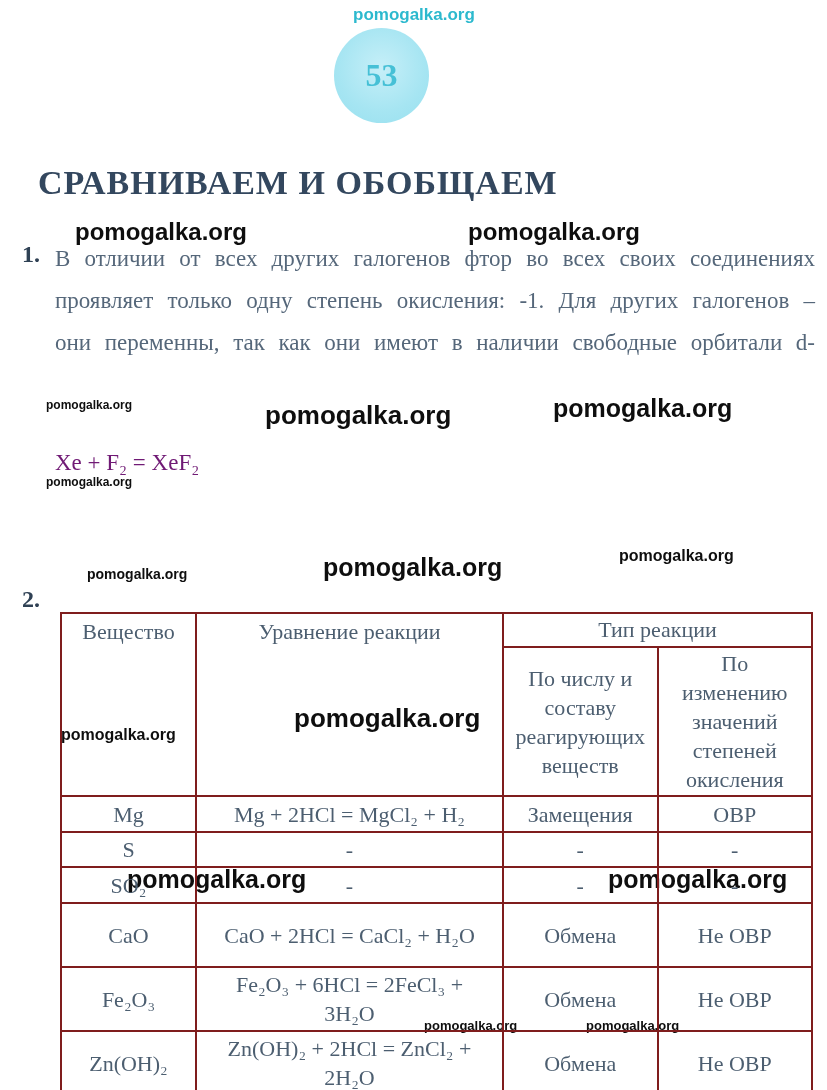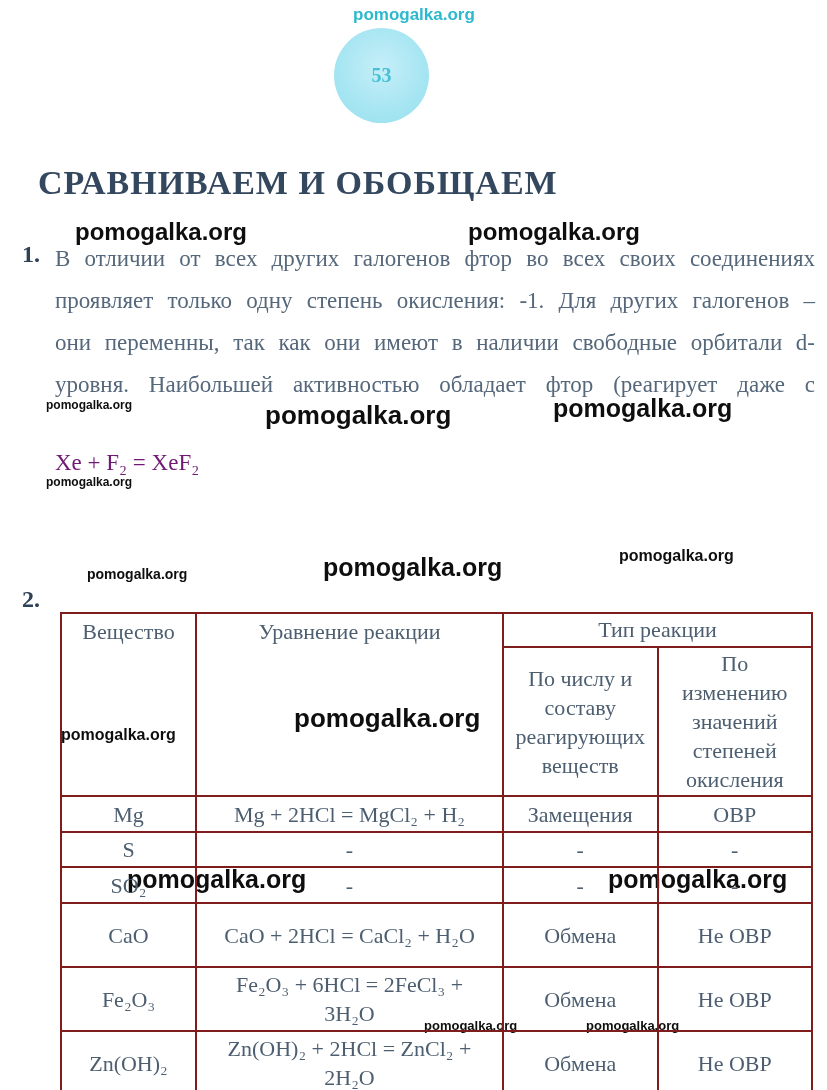--- a/index.html
+++ b/index.html
@@ -42,21 +42,21 @@
   .wm-g2    { left: 586px; top: 1019px; font-size: 13px; }
 
   
   .badge {
     position: absolute; left: 334px; top: 28px;
     width: 95px; height: 95px; border-radius: 50%;
     background: radial-gradient(circle at 50% 42%, #c6eff8 0%, #a6e5f2 60%, #97e0ef 100%);
     display: flex; align-items: center; justify-content: center;
   }
   .badge span {
-    color: #46c0d6; font-size: 20px; font-weight: bold;
+    color: #46c0d6; font-size: 32px; font-weight: bold;
     font-family: "Liberation Serif", "DejaVu Serif", serif;
   }
 
   
   .heading {
     position: absolute; left: 22px; top: 148px; margin: 16px;
     font-size: 34px; font-weight: bold; letter-spacing: 1px;
     color: #33475e;
   }
 
@@ -136,21 +136,20 @@
     <span>53</span>
   </div>
 
   <h1 class="heading">СРАВНИВАЕМ И ОБОБЩАЕМ</h1>
 
   <span class="tnum tnum-1">1.</span>
   <div class="para">
     <div class="jline">В отличии от всех других галогенов фтор во всех своих соединениях</div>
     <div class="jline">проявляет только одну степень окисления: -1. Для других галогенов –</div>
     <div class="jline">они переменны, так как они имеют в наличии свободные орбитали d-</div>
-    <div class="jline">уровня. Наибольшей активностью обладает фтор (реагирует даже с</div>
   </div>
   <div class="equation">Xe + F₂ = XeF₂</div>
 
   <span class="tnum tnum-2">2.</span>
 
   <table class="t2">
     <tbody>
         <tr class="hr1">
       <th class="c1 rowspan-head" rowspan="2">Вещество</th>
       <th class="c2 rowspan-head" rowspan="2">Уравнение реакции</th>

